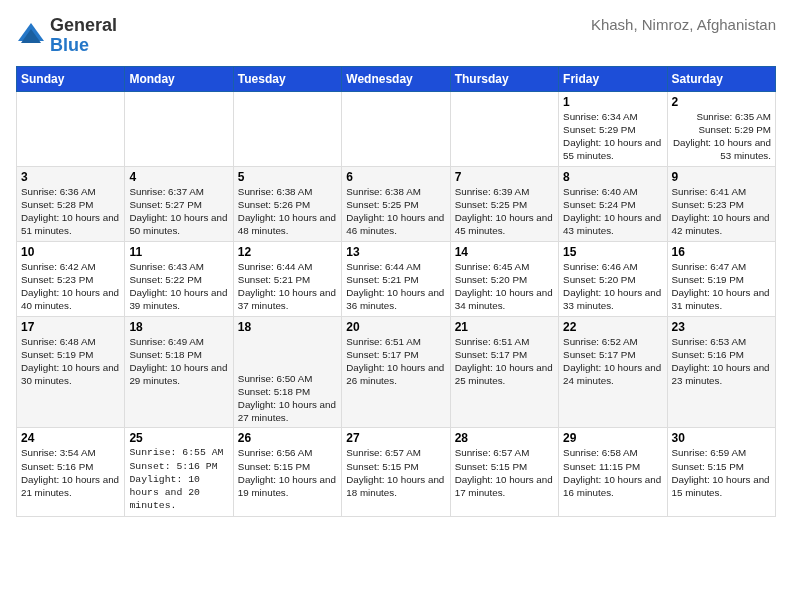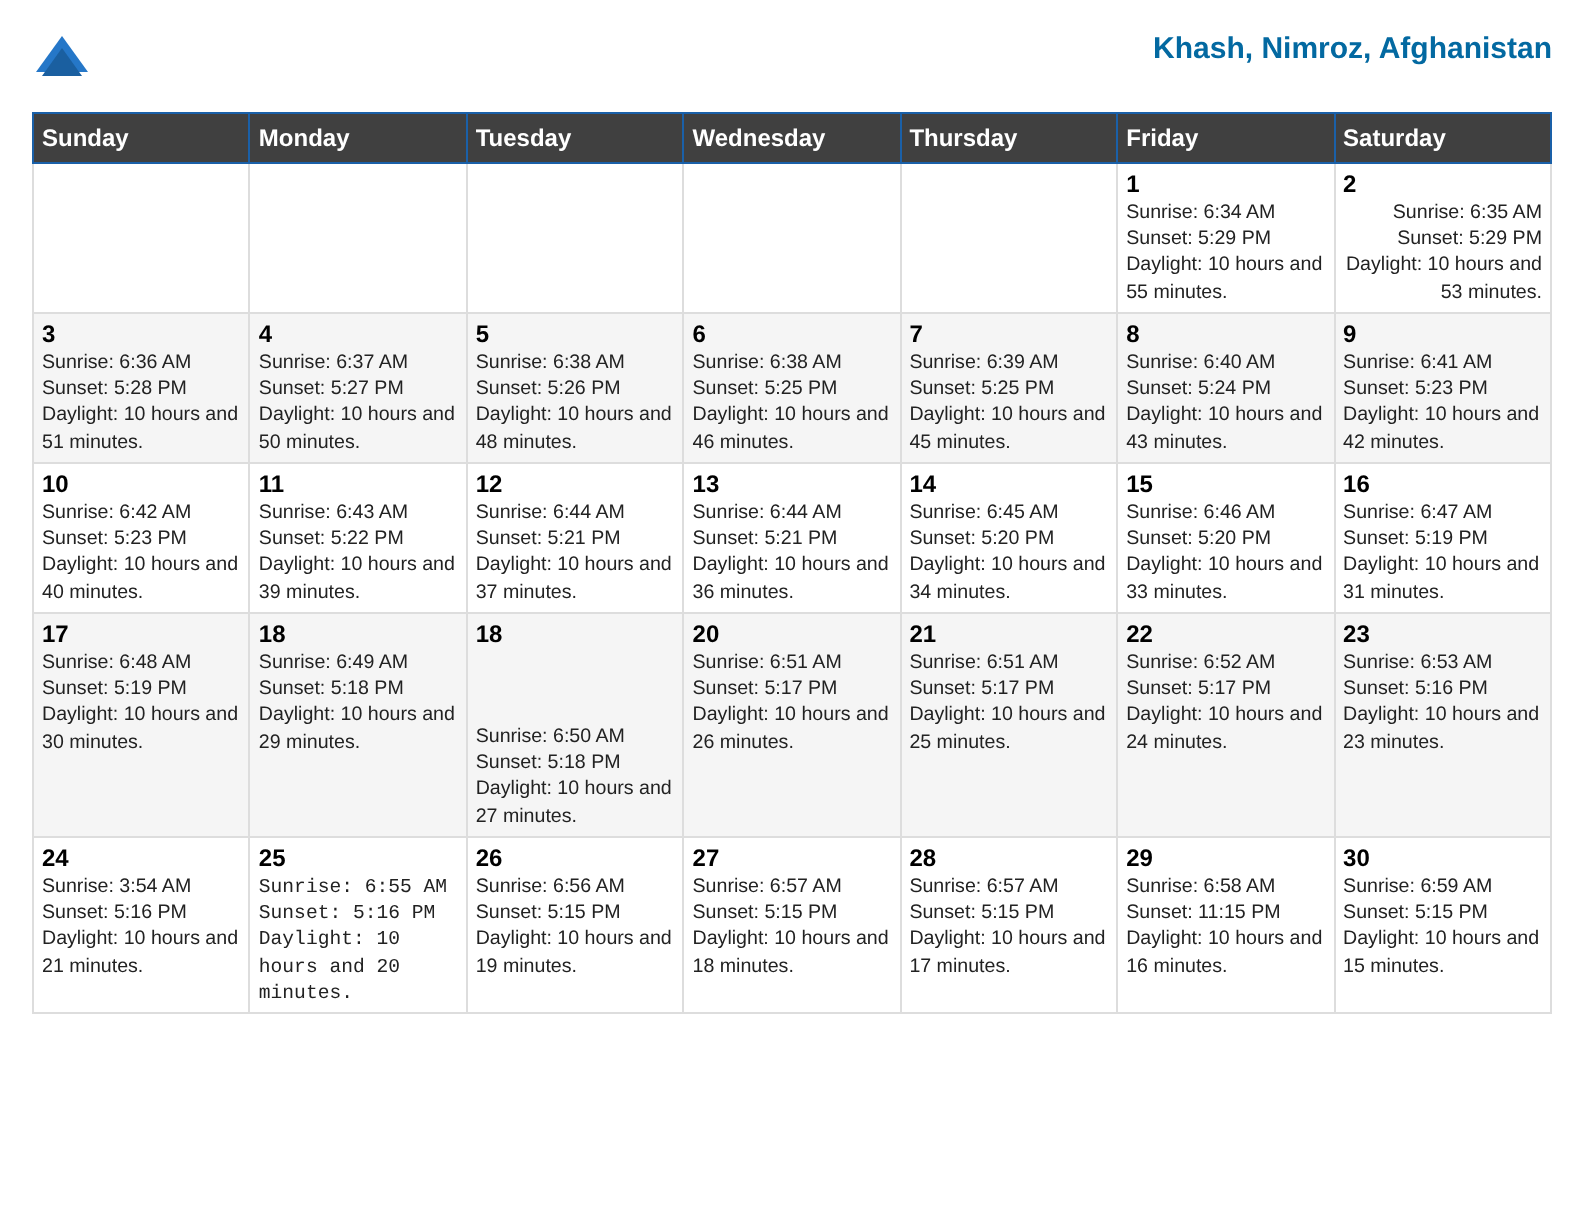--- a/index.html
+++ b/index.html
@@ -46,30 +46,29 @@
     .title-section {
       text-align: right;
     }
     .month-title {
       font-size: 36px;
       font-weight: 300;
       color: #333;
     }
     .location {
       font-size: 15px;
-      color: #0369a1;
-      font-weight: bold;
+      color: #737373;
     }
     .calendar {
       width: 100%;
       border-collapse: collapse;
       font-size: 10.5px;
     }
     .calendar th {
-      background: #404040;
+      background: #1d4ed8;
       color: #fff;
       padding: 5px 4px;
       text-align: left;
       font-size: 12px;
       font-weight: bold;
       border: 1px solid #1a60a8;
     }
     .calendar td {
       border: 1px solid #ddd;
       vertical-align: top;
@@ -99,20 +98,24 @@
 </head>
 <body>
 
 <div class="page">
   <div class="header">
     <div class="logo">
       <svg class="logo-icon" viewBox="0 0 30 30" xmlns="http://www.w3.org/2000/svg">
         <polygon points="15,2 28,20 2,20" fill="#2577c8"></polygon>
         <polygon points="15,8 25,22 5,22" fill="#1a5fa0"></polygon>
       </svg>
+      <div class="logo-text">
+        <span class="logo-general">General</span>
+        <span class="logo-blue">Blue</span>
+      </div>
     </div>
     <div class="title-section">
       <div class="location">Khash, Nimroz, Afghanistan</div>
     </div>
   </div>
 
   <table class="calendar">
     <thead>
       <tr>
       <th>Sunday</th>

